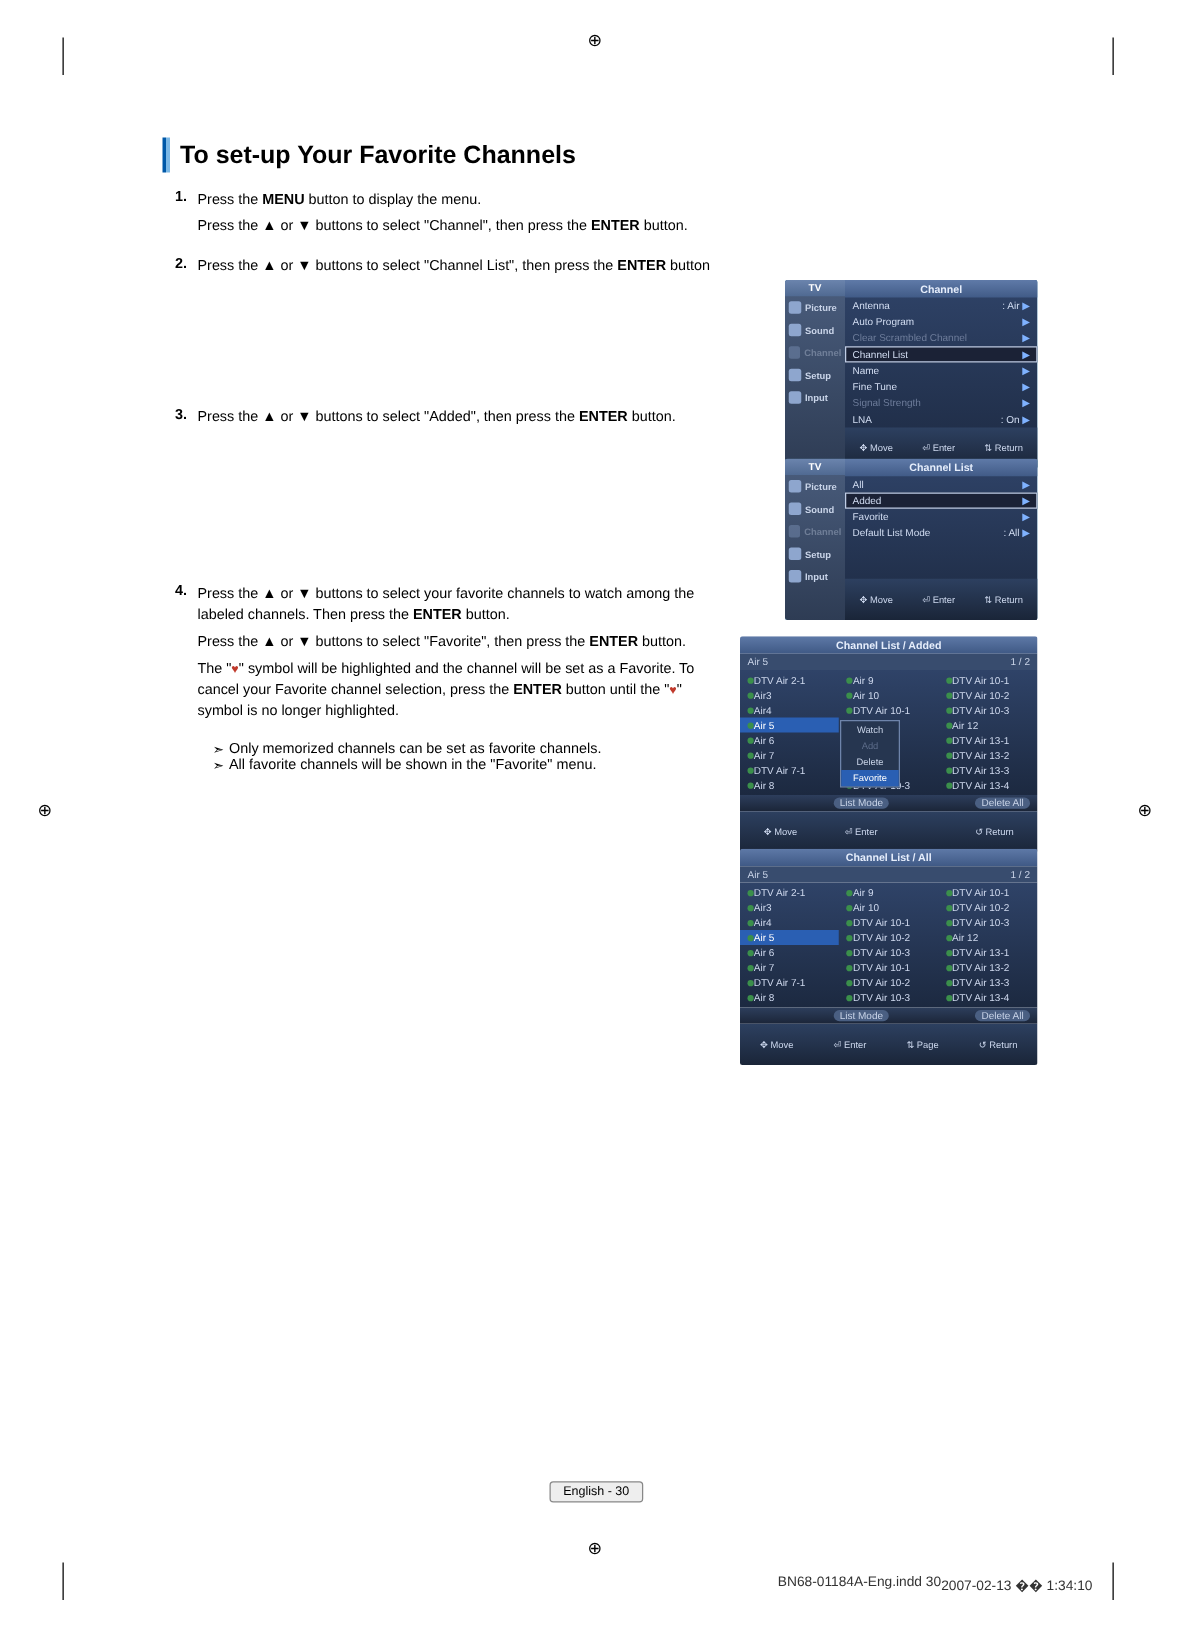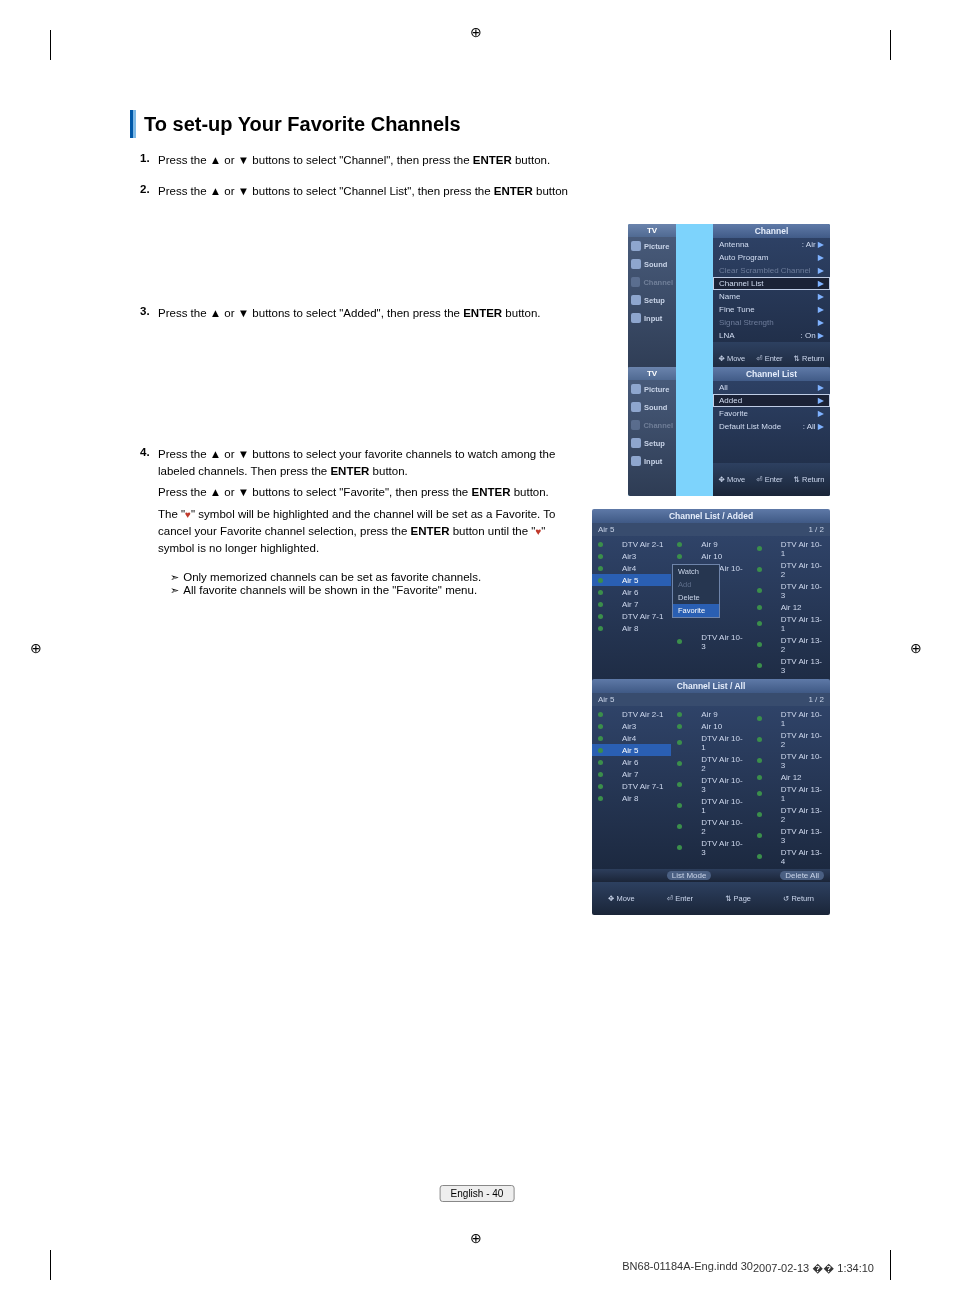--- a/index.html
+++ b/index.html
@@ -74,21 +74,21 @@
     font-size: 8px;
     color: #d5def0;
     border-radius: 2px;
     overflow: hidden;
   }
   .osd-1 { left: 488px; top: 72px; }
   .osd-2 { left: 488px; top: 215px; }
   .osd-3 { left: 452px; top: 357px; width: 238px; }
   .osd-4 { left: 452px; top: 527px; width: 238px; }
 
-  .osd-body { display:flex; background:#7dd3fc;gap:37px; }
+  .osd-body { display:flex; background:#7dd3fc; }
   .osd-side {
     width: 48px;
     background: linear-gradient(#4a5d7d,#2e3c54);
     display:flex; flex-direction:column;
   }
   .osd-tv {
     background: linear-gradient(#6b84ad,#506a92);
     text-align:center; padding:2px 0;
     font-weight:bold; font-size:8px; color:#fff;
   }
@@ -125,21 +125,21 @@
     padding:2px 13px; font-size:8.5px;
   }
   .cl-sub {
     display:flex; justify-content:space-between;
     background:#384c6e; padding:2px 6px; color:#c9d4e8; font-size:8px;
   }
   .cl-body {
     display:flex; background: linear-gradient(#2f4368,#1c2940);
   }
   .cl-col { flex:1; padding:2px 0; }
-  .ch-row { display:flex; align-items:center; gap:19px; padding:1.5px 6px; font-size:8px; color:#cfd9ee; }
+  .ch-row { display:flex; align-items:center; gap:0; padding:1.5px 6px; font-size:8px; color:#cfd9ee; }
   .ch-dot { width:5px; height:5px; border-radius:50%; background:#3b8f4b; flex-shrink:0; }
   .ch-row.sel { background:#2a5fb3; color:#fff; }
   .mini-menu {
     position:absolute; background:#263650; border:1px solid #6e84aa;
     font-size:7.5px; width:48px;
   }
   .mini-menu .mi { padding:2px 5px; color:#c9d4e8; }
   .mini-menu .mi.dim { color:#5d6d8a; }
   .mini-menu .mi.sel { background:#2a5fb3; color:#fff; }
   .cl-foot {
@@ -183,20 +183,21 @@
     <div class="title-mark"></div>
     <div class="title">To set-up Your Favorite Channels</div>
   </div>
 
 
   <div class="steps">
 
     <div class="step">
       <div class="step-num">1.</div>
       <div class="step-body">
+        <p><span>Press the </span><b>MENU</b><span> button to display the menu.</span></p>
         <p><span>Press the ▲ or ▼ buttons to select "Channel", then press the </span><b>ENTER</b><span> button.</span></p>
       </div>
     </div>
 
     <div class="step">
       <div class="step-num">2.</div>
       <div class="step-body">
         <p><span>Press the ▲ or ▼ buttons to select "Channel List", then press the </span><b>ENTER</b><span> button</span></p>
       </div>
     </div>
@@ -451,21 +452,21 @@
             </div>
             <div class="ch-row">
               <span class="ch-dot"></span>
               <span>DTV Air 13-3</span>
             </div>
             <div class="ch-row">
               <span class="ch-dot"></span>
               <span>DTV Air 13-4</span>
             </div>
           </div>
-        <div class="mini-menu" id="cla-mini" style="left:80px; top:28px;">
+        <div class="mini-menu" id="cla-mini" style="left:80px; top:40px;text-align:center;">
             <div class="mi">Watch</div>
             <div class="mi dim">Add</div>
             <div class="mi">Delete</div>
             <div class="mi sel">Favorite</div>
           </div>
       </div>
       <div class="cl-foot">
         <span></span>
         <span class="pill">List Mode</span>
         <span class="pill">Delete All</span>
@@ -597,18 +598,18 @@
           <span>✥ Move</span>
           <span>⏎ Enter</span>
           <span>⇅ Page</span>
           <span>↺ Return</span>
         </div>
     </div>
 
   </div>
 </div>
 
-<div class="page-footer">English - 40</div>
+<div class="page-footer">English - 30</div>
 
 <div class="doc-footer">
   <span>BN68-01184A-Eng.indd   30</span>
   <span>2007-02-13   �� 1:34:10</span>
 </div>
 
 </body></html>

